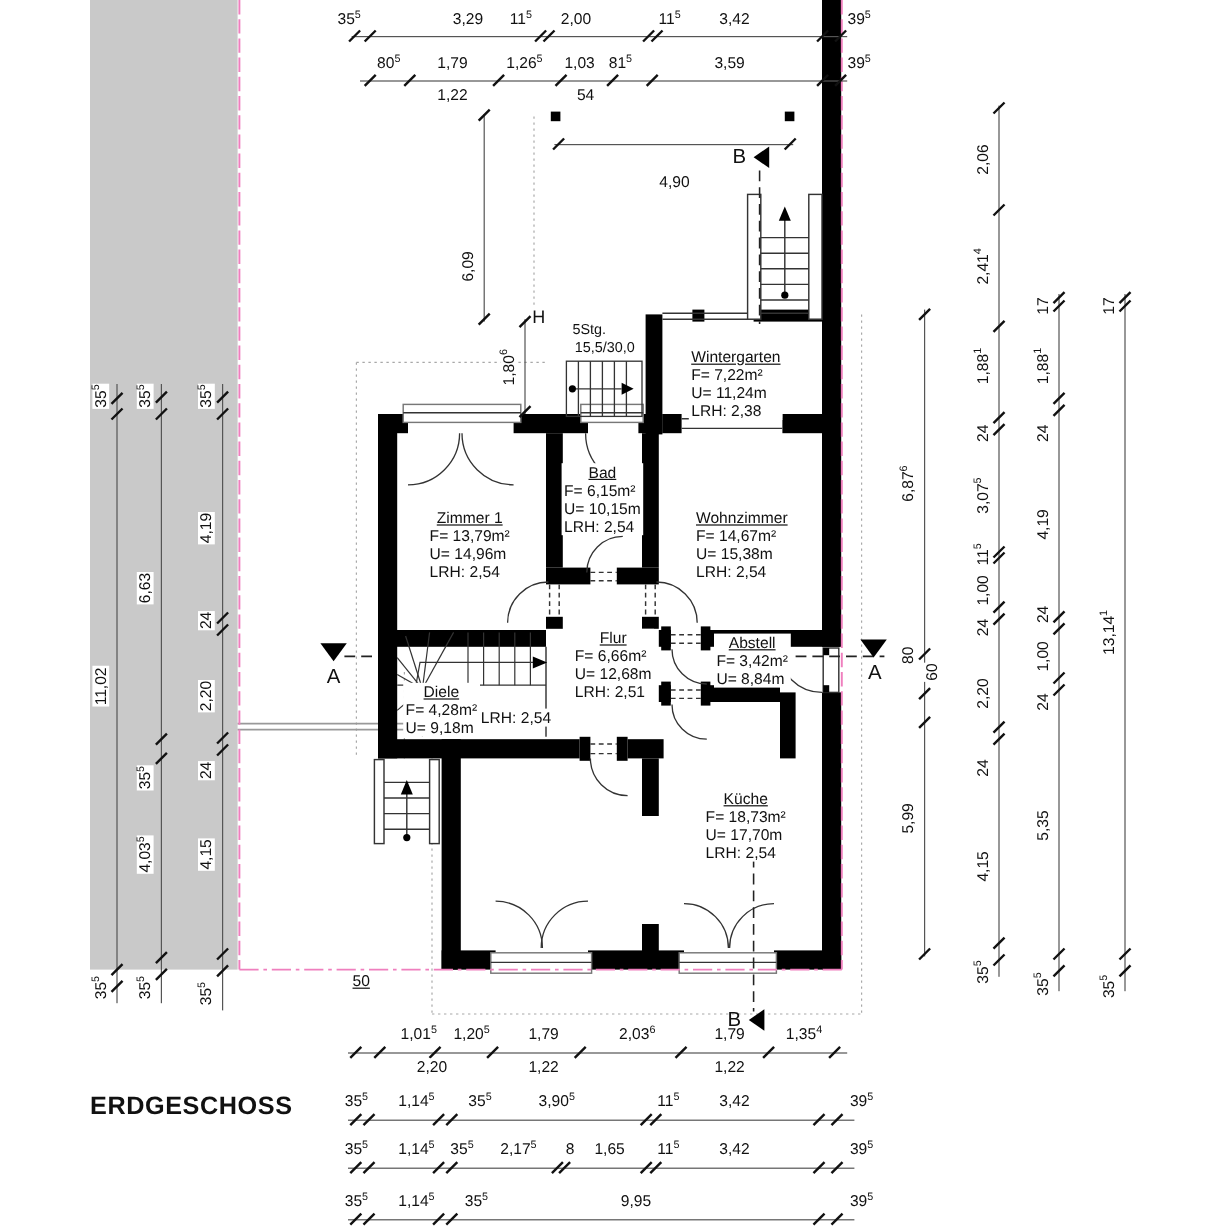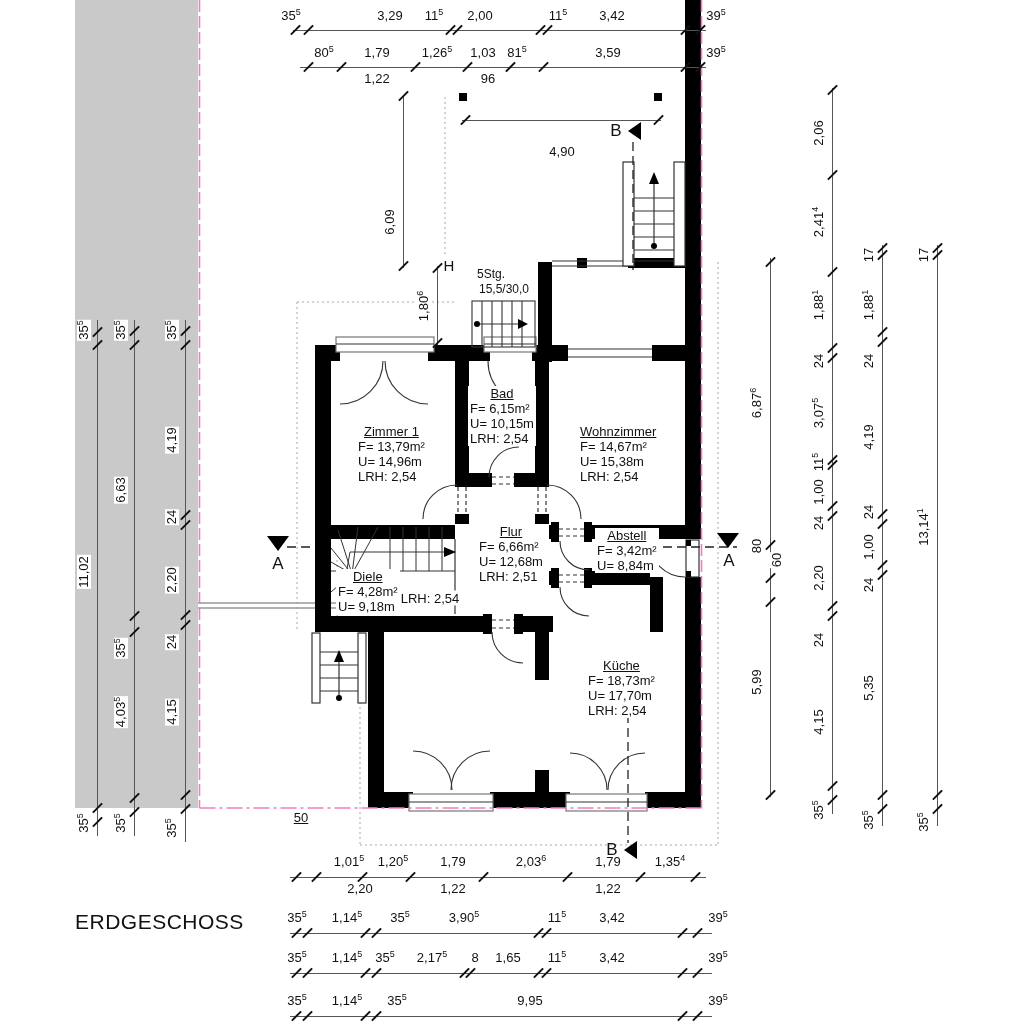--- a/index.html
+++ b/index.html
@@ -11,21 +11,21 @@
   .tick{position:absolute;width:13px;height:2px;background:#111;transform:rotate(-45deg)}
   .lbl{position:absolute;font-size:13px;line-height:14px;background:#fff;
        padding:0 1px;white-space:nowrap}
   .lbl.h{transform:translate(-50%,-50%)}
   .lbl.v{transform:translate(-50%,-50%) rotate(-90deg)}
   .lbl sup{font-size:9px;line-height:0}
   .room{position:absolute;background:#fff;font-size:13px;line-height:15px;padding:0 2px}
   .room .rt{display:block;text-align:center;text-decoration:underline}
   .ann{position:absolute;font-size:13px;background:#fff;transform:translate(-50%,-50%);white-space:nowrap}
   .marker-letter{position:absolute;font-size:17px;transform:translate(-50%,-50%)}
-  #title{position:absolute;left:75px;top:910px;font-size:21px;font-weight:normal;letter-spacing:.5px}
+  #title{position:absolute;left:75px;top:910px;font-size:21px;font-weight:bold;letter-spacing:.5px}
 </style>
 </head>
 <body>
 
 <svg id="plan" width="1024" height="1024" viewBox="0 0 1024 1024">
 
   <rect x="75" y="0" width="123" height="808" fill="#c9c9c9"></rect>
 
   <g stroke="#a8a8a8" stroke-width="1" stroke-dasharray="2 3" fill="none">
     <path d="M297,302 V630"></path>
@@ -247,21 +247,21 @@
     <div class="tick" style="left: 678.5px; top: 66px;"></div>
     <div class="tick" style="left: 693.5px; top: 66px;"></div>
     <span class="lbl h" style="left: 324px; top: 53px;">80<sup>5</sup></span>
     <span class="lbl h" style="left: 377px; top: 53px;">1,79</span>
     <span class="lbl h" style="left: 437px; top: 53px;">1,26<sup>5</sup></span>
     <span class="lbl h" style="left: 483px; top: 53px;">1,03</span>
     <span class="lbl h" style="left: 517px; top: 53px;">81<sup>5</sup></span>
     <span class="lbl h" style="left: 608px; top: 53px; text-align: right;">3,59</span>
     <span class="lbl h" style="left: 716px; top: 53px;">39<sup>5</sup></span>
     <span class="lbl h" style="left: 377px; top: 79px;">1,22</span>
-    <span class="lbl h" style="left: 488px; top: 79px;">96</span>
+    <span class="lbl h" style="left: 488px; top: 79px;">54</span>
     <div class="dim-line" style="left: 462px; top: 120px; width: 199px; height: 1.2px;"></div>
     <div class="tick" style="left: 458.5px; top: 119px;"></div>
     <div class="tick" style="left: 651.5px; top: 119px;"></div>
     <span class="lbl h" style="left: 562px; top: 105px; margin-top: 47px;">4,90</span>
     <div class="dim-line" style="left: 290px; top: 877px; width: 416px; height: 1.2px;"></div>
     <div class="tick" style="left: 289.5px; top: 876px;"></div>
     <div class="tick" style="left: 309.5px; top: 876px;"></div>
     <div class="tick" style="left: 355.5px; top: 876px;"></div>
     <div class="tick" style="left: 403.5px; top: 876px;"></div>
     <div class="tick" style="left: 476.5px; top: 876px;"></div>
@@ -427,20 +427,26 @@
     <span class="lbl v" style="left: 869px; top: 688px;">5,35</span>
     <span class="lbl v" style="left: 869px; top: 820px;">35<sup>5</sup></span>
     <div class="dim-line" style="left: 937px; top: 245px; width: 1.2px; height: 581px;"></div>
     <div class="tick" style="left: 930.5px; top: 247px;"></div>
     <div class="tick" style="left: 930.5px; top: 254px;"></div>
     <div class="tick" style="left: 930.5px; top: 794px;"></div>
     <div class="tick" style="left: 930.5px; top: 808px;"></div>
     <span class="lbl v" style="left: 924px; top: 255px;">17</span>
     <span class="lbl v" style="left: 924px; top: 527px;">13,14<sup>1</sup></span>
     <span class="lbl v" style="left: 924px; top: 822px;">35<sup>5</sup></span>
+    <div class="room" style="left: 574px; top: 290px;">
+      <span class="rt">Wintergarten</span>
+      <div>F= 7,22m²</div>
+      <div>U= 11,24m</div>
+      <div>LRH: 2,38</div>
+    </div>
     <div class="room" style="left: 356px; top: 424px;">
       <span class="rt">Zimmer 1</span>
       <div>F= 13,79m²</div>
       <div>U= 14,96m</div>
       <div>LRH: 2,54</div>
     </div>
     <div class="room" style="left: 468px; top: 386px;">
       <span class="rt">Bad</span>
       <div>F= 6,15m²</div>
       <div>U= 10,15m</div>

